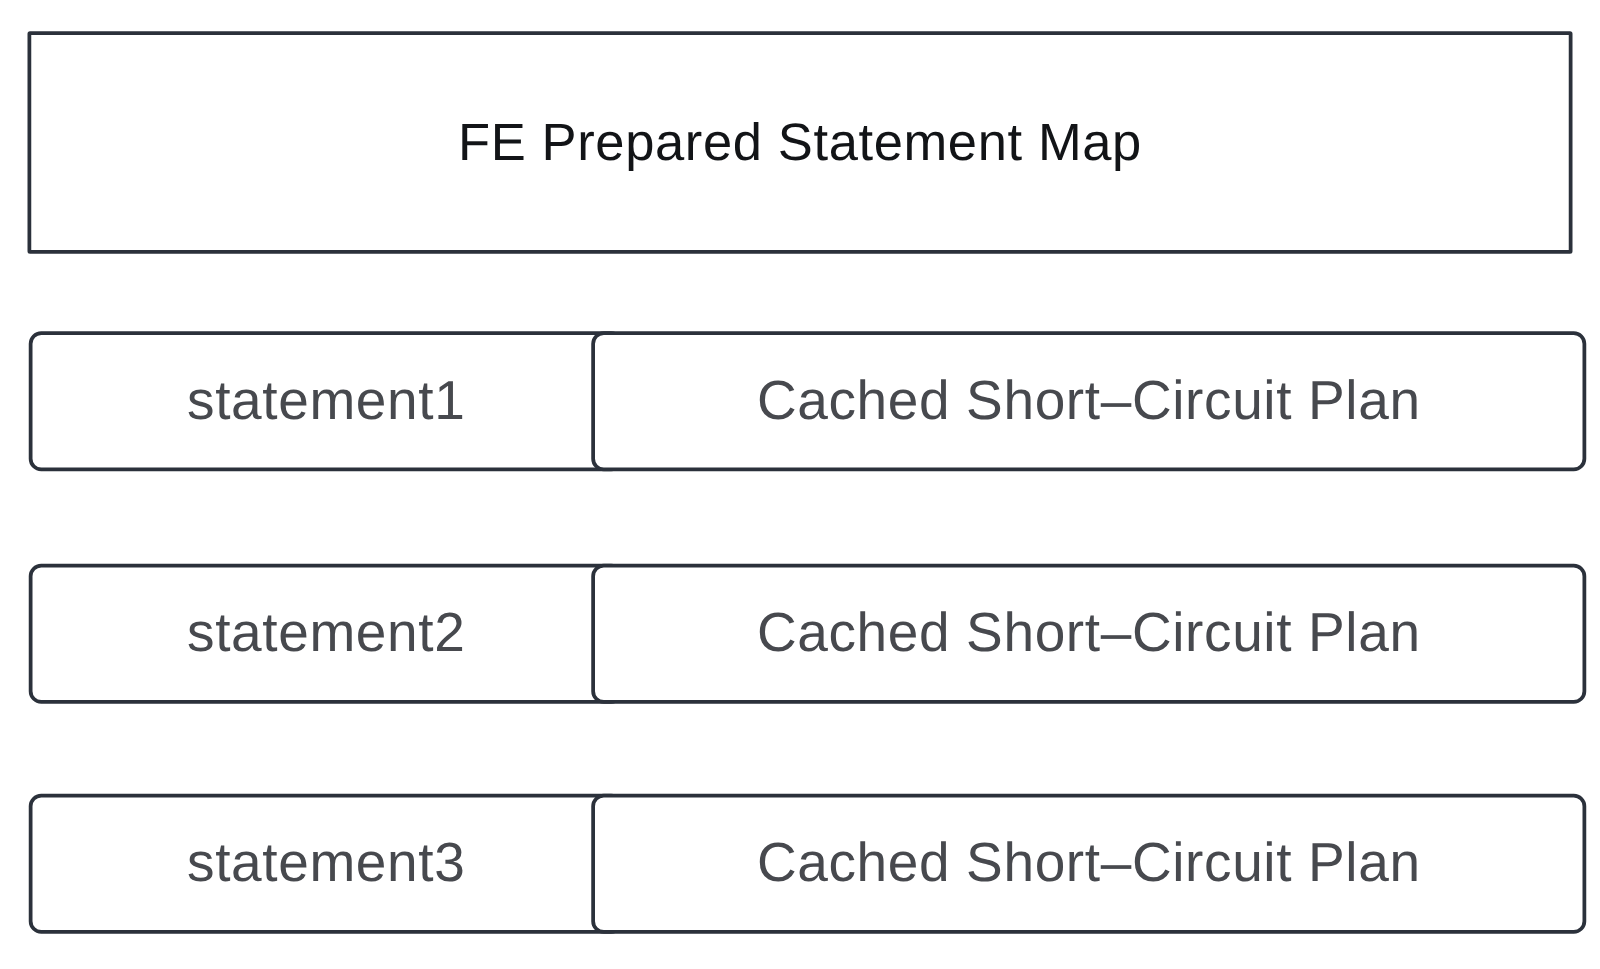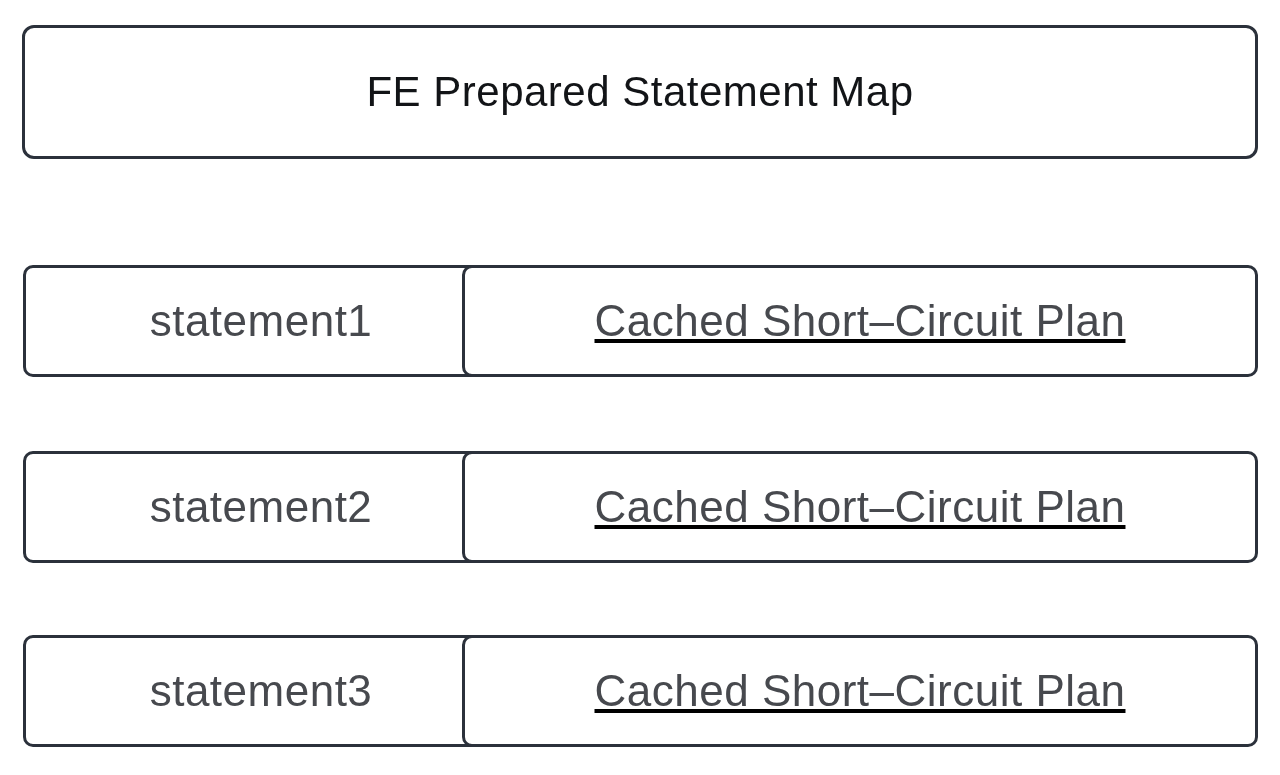--- a/index.html
+++ b/index.html
@@ -18,23 +18,23 @@
     width: 1280px;
     height: 775px;
     background: var(--background);
     overflow: hidden;
   }
   .title-box {
     position: absolute;
     left: 22px;
     top: 25px;
     width: 1236px;
-    height: 134px;
+    height: 178px;
     border: 3px solid var(--border);
-    border-radius: 12px;
+    border-radius: 2px;
     background: var(--background);
     display: flex;
     align-items: center;
     justify-content: center;
   }
   .title-box .title-text {
     font-size: 42px;
     color: var(--title-text);
     letter-spacing: 0.5px;
     white-space: nowrap;
@@ -53,21 +53,21 @@
     top: 0;
     height: 112px;
     border: 3px solid var(--border);
     border-radius: 10px;
     background: var(--background);
     display: flex;
     align-items: center;
     justify-content: center;
   }
   .stmt-box { left: 23px;  width: 476px; }
-  .plan-box { left: 462px; width: 796px; text-decoration: underline; }
+  .plan-box { left: 473px; width: 796px; }
   .box .label {
     font-size: 44px;
     color: var(--label-text);
     letter-spacing: 0.5px;
     white-space: nowrap;
   }
 </style>
 </head>
 <body>
 

